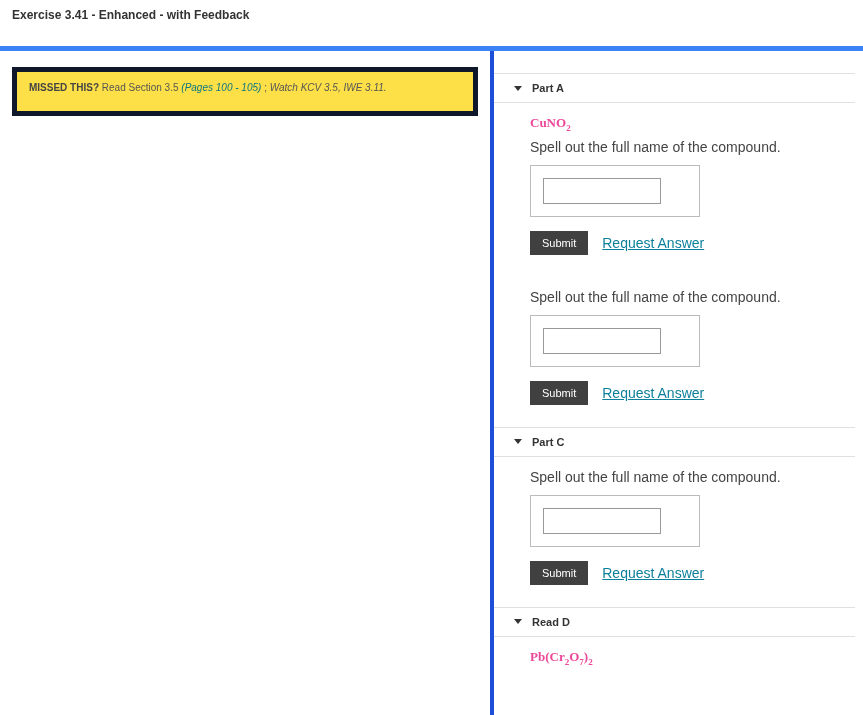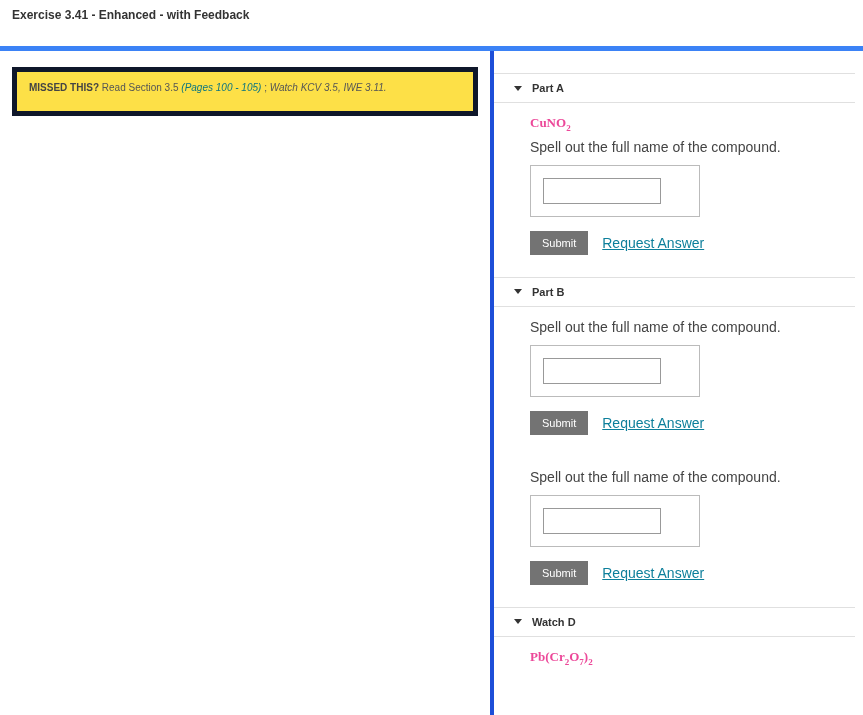--- a/index.html
+++ b/index.html
@@ -122,21 +122,21 @@
       border: 1px solid #999;
       padding: 2px 4px;
       font-size: 11px;
     }
     .actions {
       display: flex;
       align-items: center;
       gap: 14px;
     }
     .submit-btn {
-      background: #737373;
+      background: #404040;
       color: #fff;
       border: none;
       padding: 6px 12px;
       font-size: 11px;
       cursor: pointer;
     }
     .request-link {
       color: #0d7f9b;
       font-size: 14px;
       text-decoration: underline;
@@ -184,53 +184,53 @@
             <input class="answer-input" type="text" style="">
           </div>
           <div class="actions">
             <button class="submit-btn">Submit</button>
             <span class="request-link">Request Answer</span>
           </div>
         </div>
       </div>
 
       <div class="part">
-        <div class="part-header">
-          <div class="arrow"></div>
-          <div class="part-title">Part B</div>
-        </div>
         <div class="part-body">
           <div class="instruction">Spell out the full name of the compound.</div>
           <div class="answer-box">
             <input class="answer-input" type="text" style="">
           </div>
           <div class="actions">
             <button class="submit-btn">Submit</button>
             <span class="request-link">Request Answer</span>
           </div>
         </div>
       </div>
 
       <div class="part">
+        <div class="part-header">
+          <div class="arrow"></div>
+          <div class="part-title">Part C</div>
+        </div>
         <div class="part-body">
           <div class="instruction">Spell out the full name of the compound.</div>
           <div class="answer-box">
             <input class="answer-input" type="text" style="">
           </div>
           <div class="actions">
             <button class="submit-btn">Submit</button>
             <span class="request-link">Request Answer</span>
           </div>
         </div>
       </div>
 
       <div class="part">
         <div class="part-header">
           <div class="arrow"></div>
-          <div class="part-title">Watch D</div>
+          <div class="part-title">Read D</div>
         </div>
         <div class="part-body">
           <div class="formula">Pb(Cr<span class="sub">2</span>O<span class="sub">7</span>)<span class="sub">2</span></div>
 
         </div>
       </div>
 
     </div>
   </div>
 </div>

